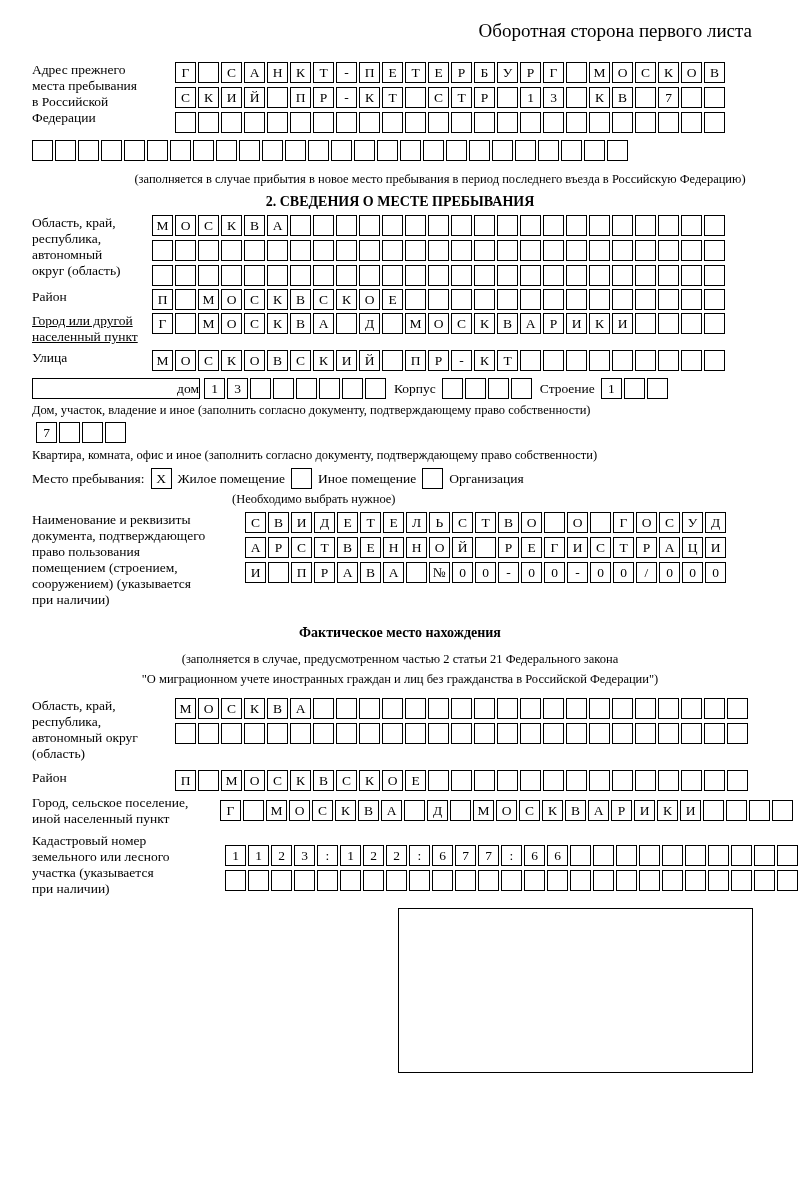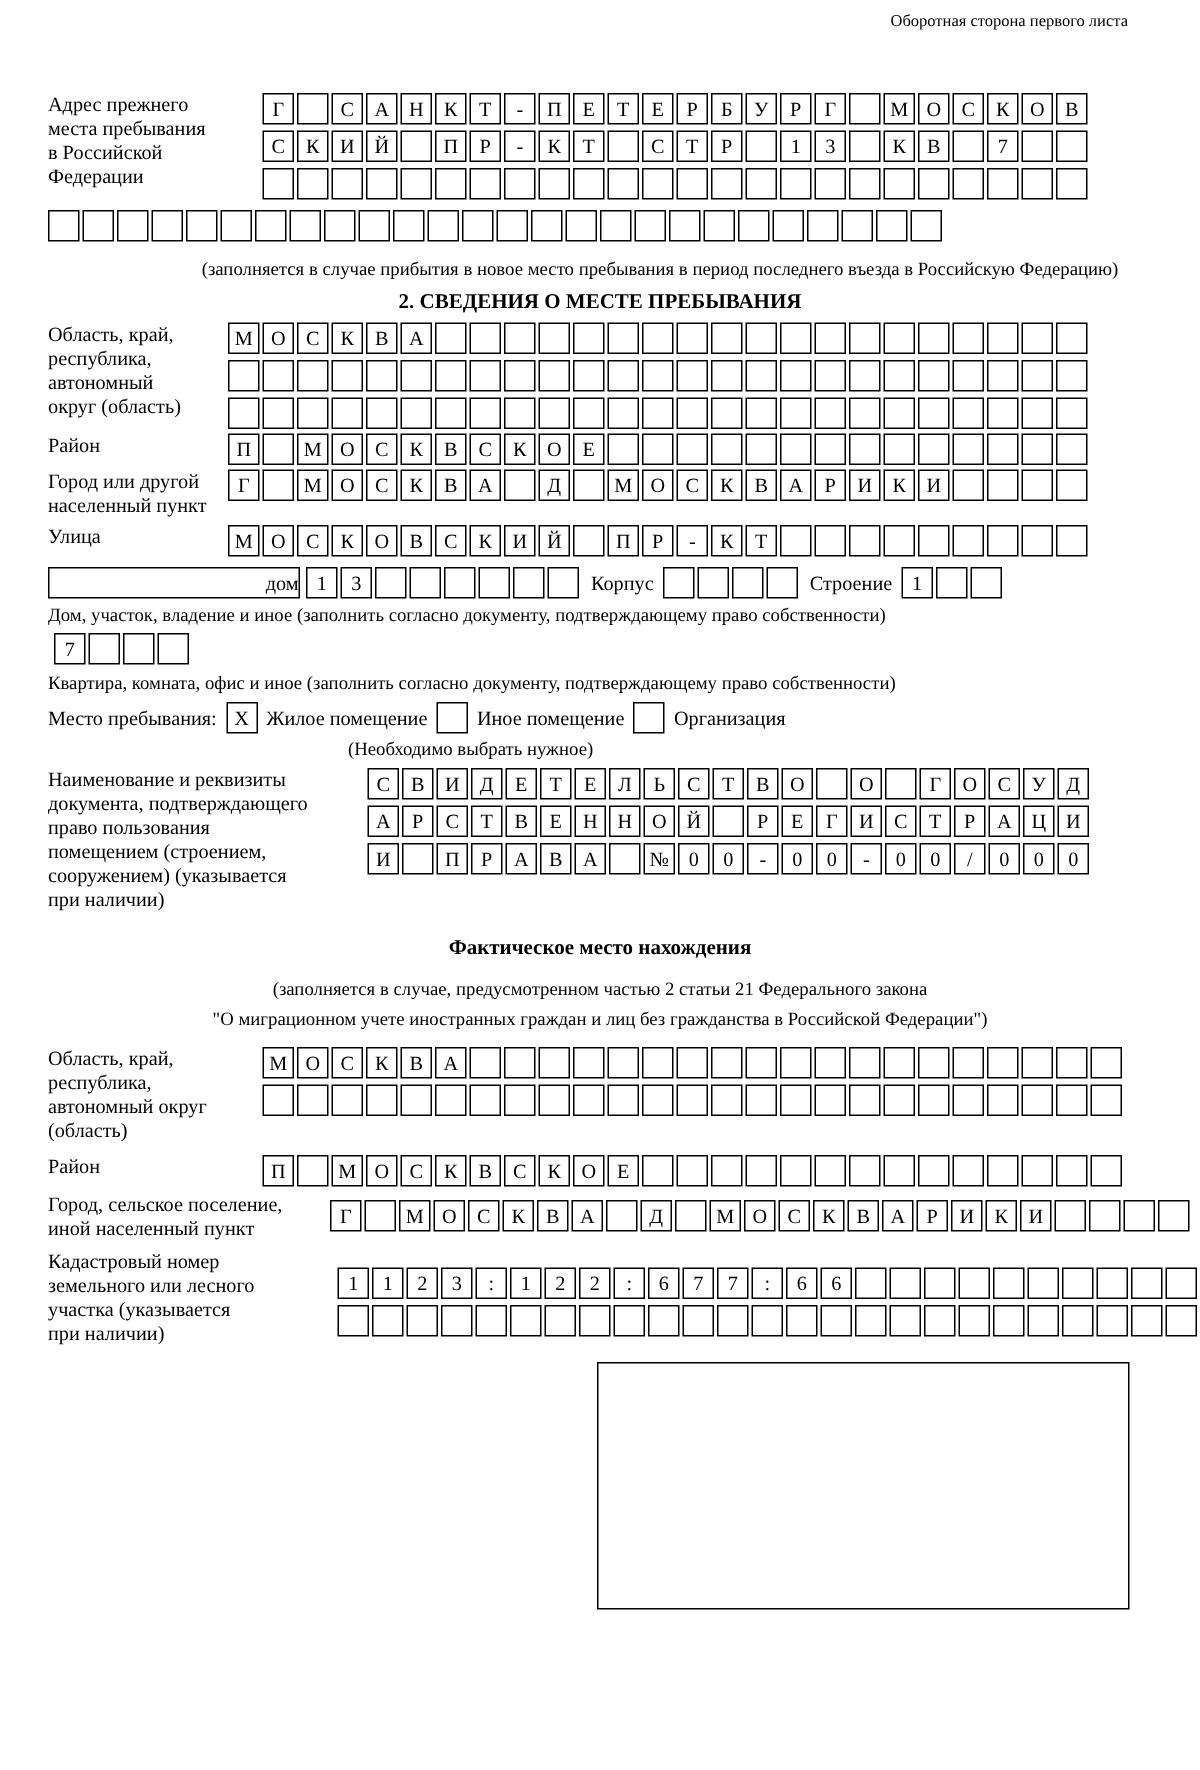--- a/index.html
+++ b/index.html
@@ -15,23 +15,23 @@
     position: relative;
     overflow: hidden;
   }
   .page {
     position: relative;
     width: 800px;
     height: 1180px;
   }
   .hdr-right {
     position: absolute;
-    top: 8px;
+    top: 20px;
     right: 48px;
-    font-size: 11px;
+    font-size: 19px;
   }
   .label {
     position: absolute;
     font-size: 13.5px;
     line-height: 16px;
     white-space: pre-line;
   }
   .center-note {
     position: absolute;
     font-size: 12.5px;
@@ -344,21 +344,21 @@
       <div class="cell"></div>
       <div class="cell"></div>
       <div class="cell"></div>
       <div class="cell"></div>
       <div class="cell"></div>
       <div class="cell"></div>
       <div class="cell"></div>
       <div class="cell"></div>
     </div>
 
-  <div class="label" style="top:313px; left:32px; width:150px;">Город или другой
+  <div class="label" style="top:313px; left:32px; width:150px;text-decoration:underline;">Город или другой
 населенный пункт</div>
   <div class="boxrow" id="s2city0" style="top:313px; left:152px;">
       <div class="cell">Г</div>
       <div class="cell"></div>
       <div class="cell">М</div>
       <div class="cell">О</div>
       <div class="cell">С</div>
       <div class="cell">К</div>
       <div class="cell">В</div>
       <div class="cell">А</div>

